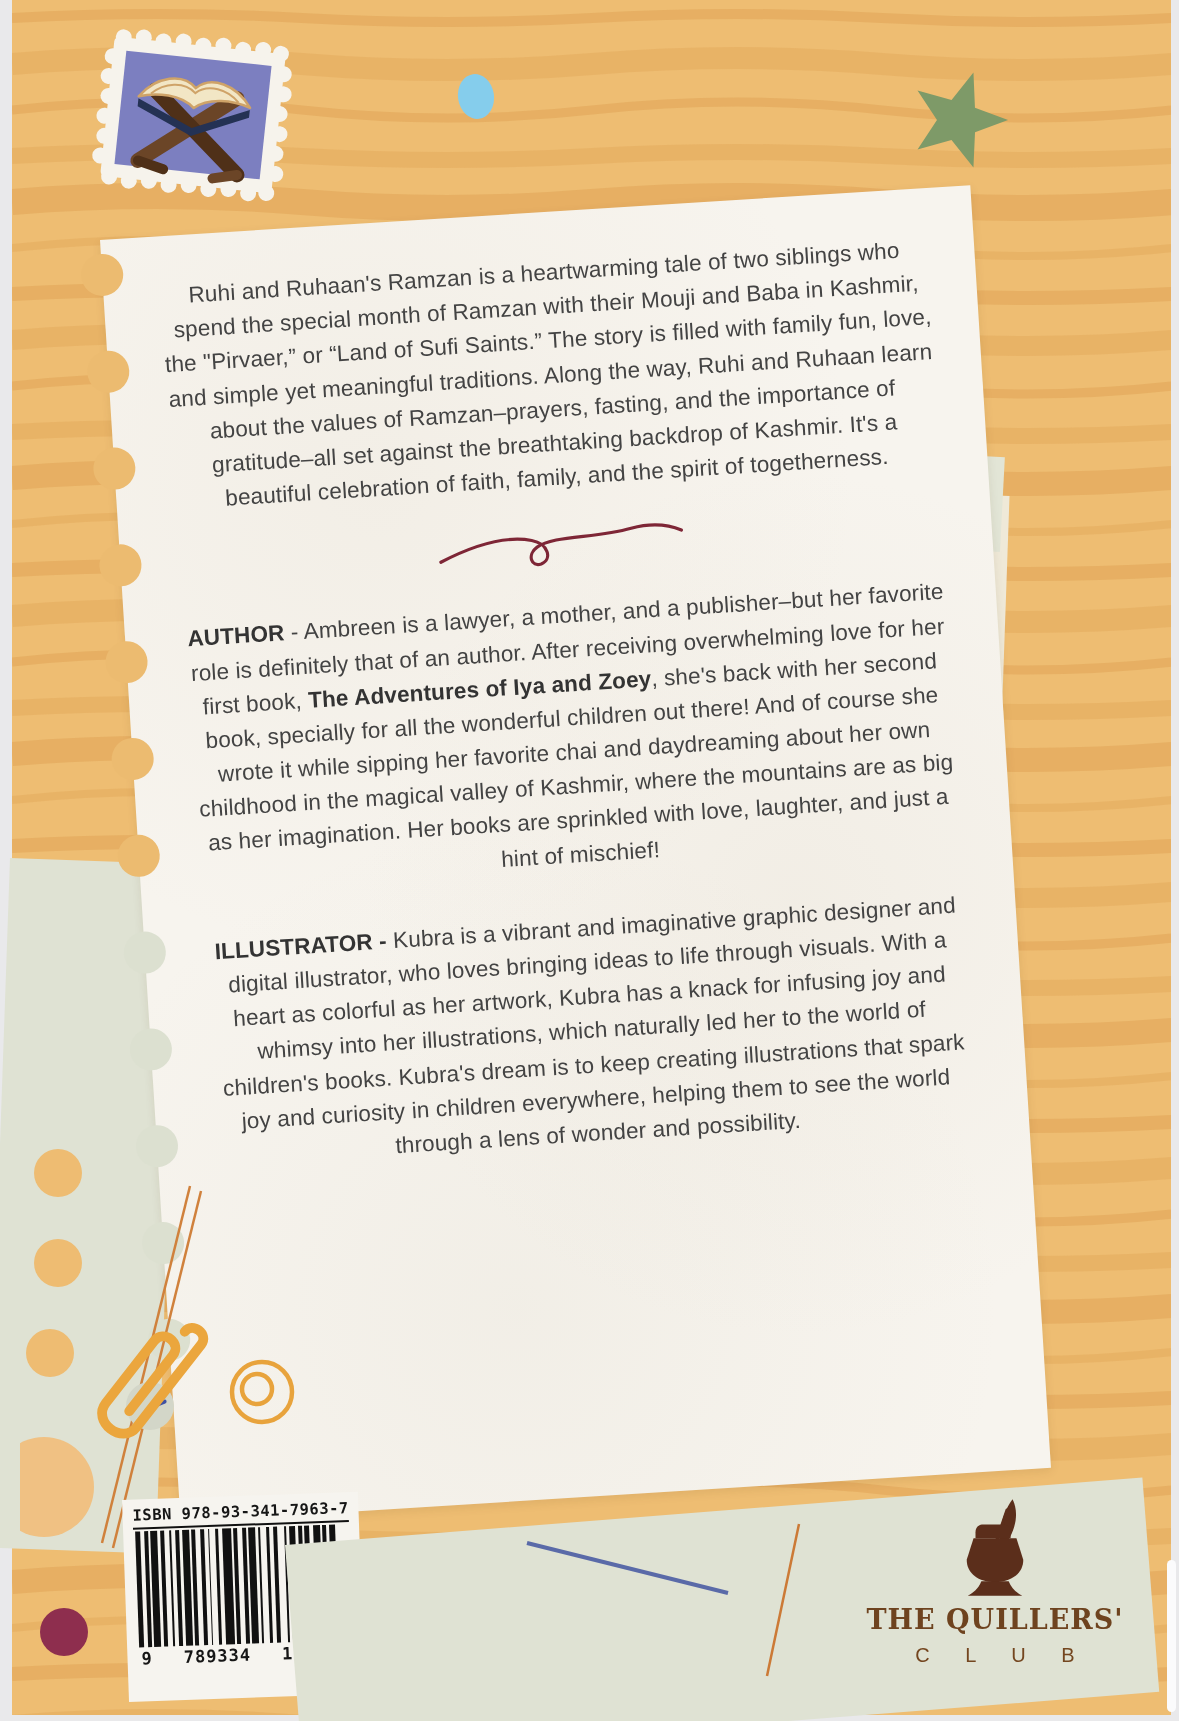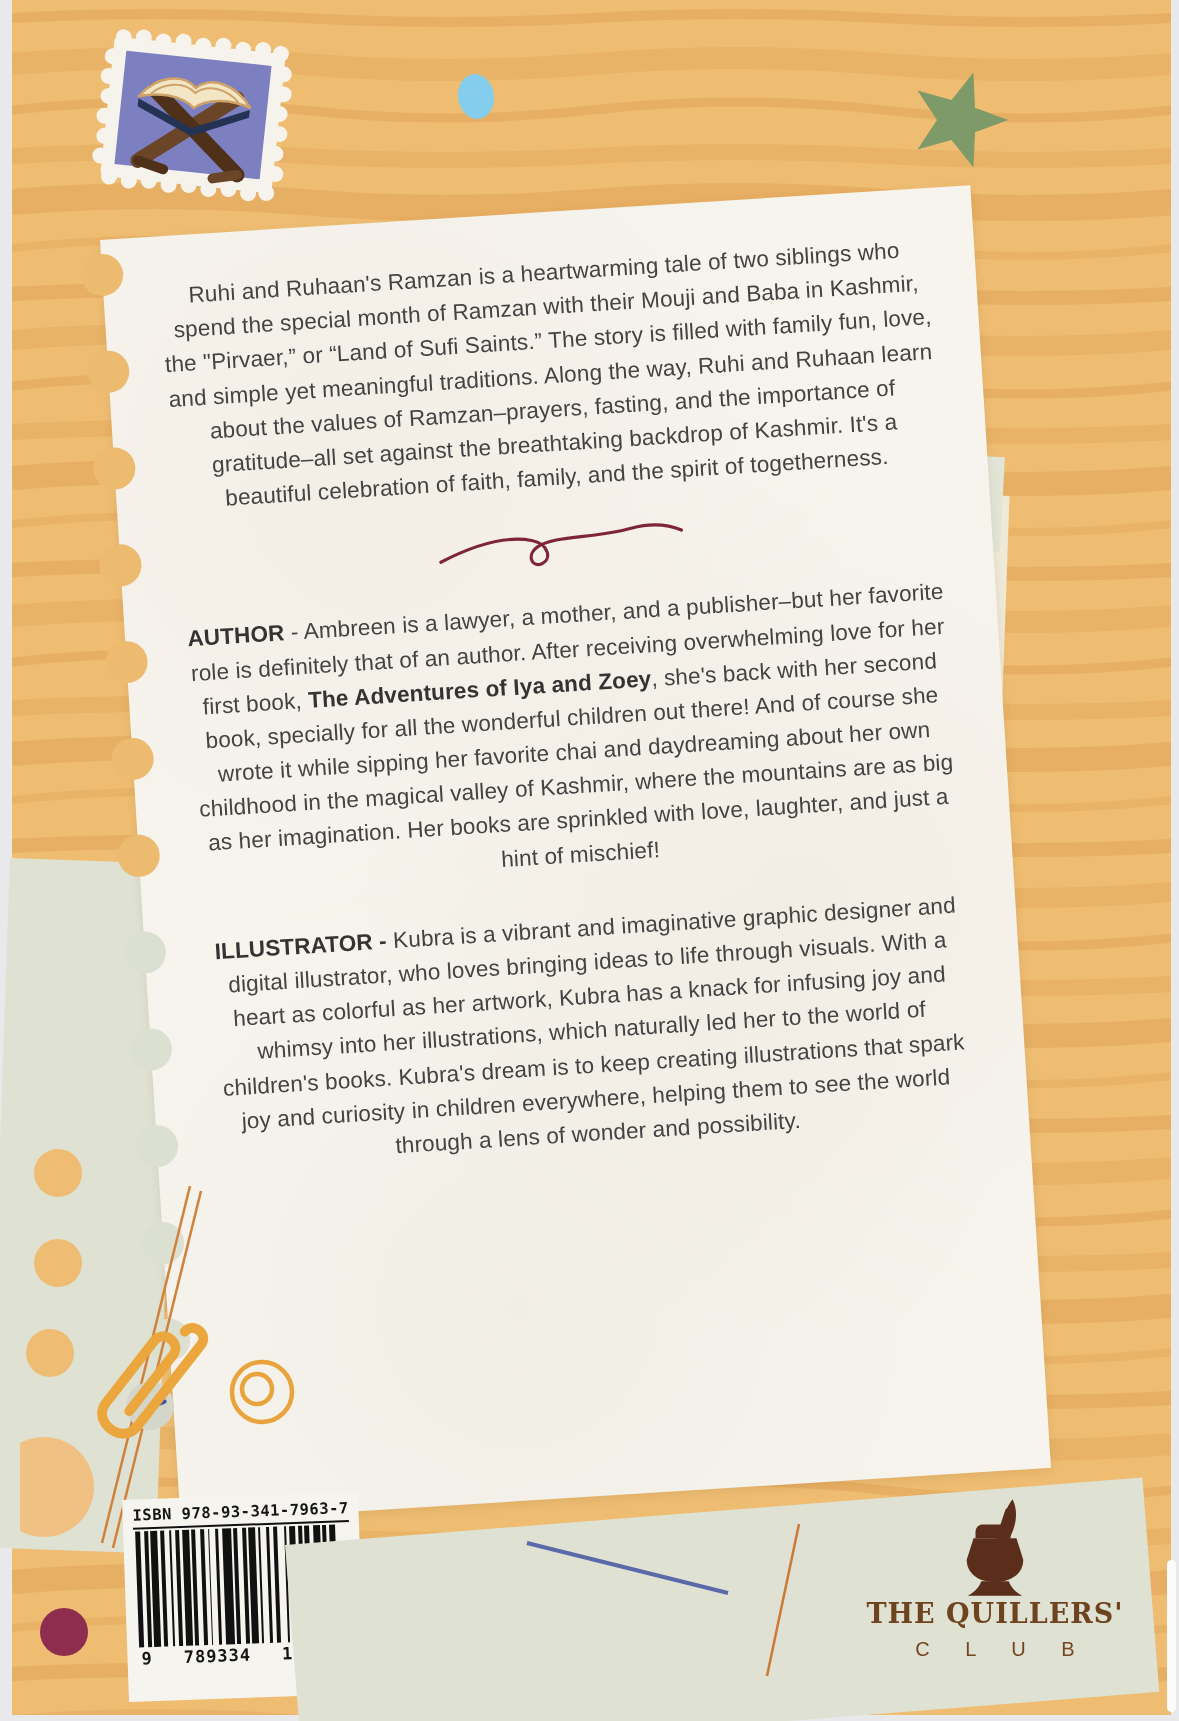--- a/index.html
+++ b/index.html
@@ -45,21 +45,21 @@
   .isbn-box{left:122px;top:1500px;width:236px;height:202px;background:#f6f4ef;transform:rotate(-2deg);
             transform-origin:top left;padding:7px 10px 6px;box-sizing:border-box;
             font-family:"DejaVu Sans Mono",monospace;color:#161616;}
   .isbn-label{font-size:15.5px;font-weight:bold;letter-spacing:.5px;white-space:nowrap;}
   .isbn-rule{height:2px;background:#111;margin:3px 0 0;}
   .bars{display:flex;align-items:stretch;height:116px;margin:2px 2px 0;}
   .bars div{height:100%;}
   .isbn-digits{font-size:17px;font-weight:bold;letter-spacing:1px;margin-top:1px;display:flex;justify-content:space-between;padding:0 4px;}
   
   .logo{left:845px;top:1498px;width:300px;text-align:center;color:#6e431f;}
-  .logo .name{font-family:"DejaVu Serif",serif;font-weight:bold;font-size:27px;letter-spacing:1px;white-space:nowrap;}
+  .logo .name{font-family:"DejaVu Serif",serif;font-weight:bold;font-size:27px;letter-spacing:1px;margin-top:6px;white-space:nowrap;}
   .logo .club{font-size:20px;letter-spacing:15px;text-indent:15px;margin-top:9px;font-weight:400;color:#74461f;}
   
   .scroll-thumb{left:1167px;top:1560px;width:9px;height:152px;background:#fbfbfc;border-radius:5px;}
   svg{display:block;}
 </style>
 </head>
 <body>
 
 <div class="stage">
 

